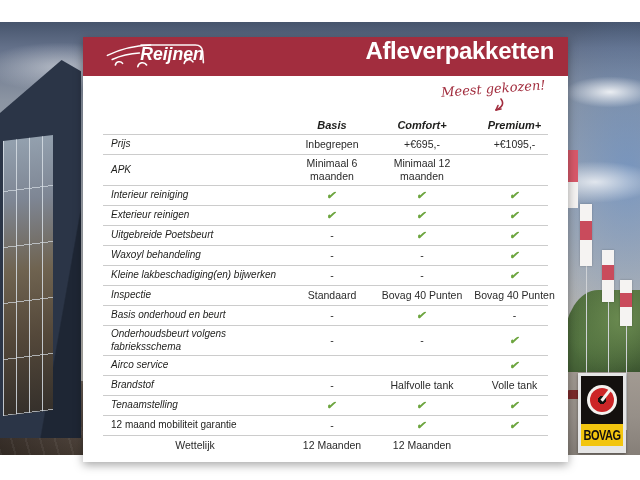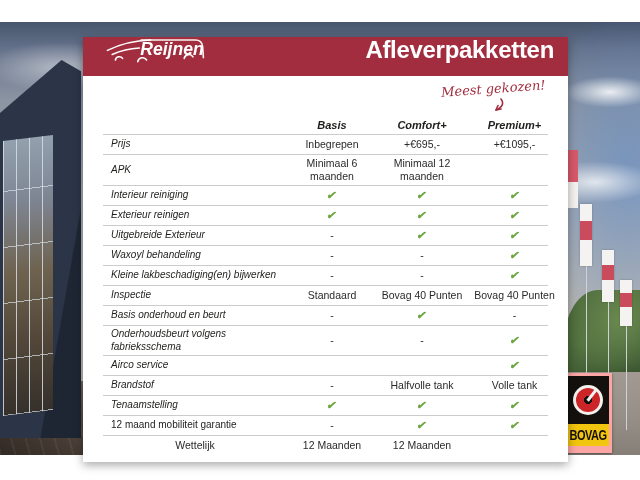--- a/index.html
+++ b/index.html
@@ -50,36 +50,36 @@
   .flag{position:absolute;width:12px;
     background:linear-gradient(180deg,#f5f3f2 0 28%, #c94b5c 28% 58%, #f5f3f2 58% 100%);
     box-shadow:0 0 2px rgba(0,0,0,.25);}
   .pole{position:absolute;width:1.5px;background:#cfd2d6;}
   .flag1{right:48px;top:182px;height:62px;} .pole1{right:53px;top:182px;height:210px;}
   .flag2{right:26px;top:228px;height:52px;} .pole2{right:31px;top:228px;height:175px;}
   .flag3{right:8px;top:258px;height:46px;}  .pole3{right:13px;top:258px;height:150px;}
   .flag0{left:568px;top:128px;height:58px;width:10px;position:absolute;
     background:linear-gradient(180deg,#d8596a 0 55%, #f5f3f2 55% 100%);}
   
-  .bovag{position:absolute;right:28px;top:351px;width:42px;height:74px;background:#fca5a5;
+  .bovag{position:absolute;right:14px;top:351px;width:42px;height:74px;background:#e5e5e5;
     padding:3px;box-shadow:0 1px 3px rgba(0,0,0,.4);}
   .bovag-top{width:100%;height:48px;background:#14100e;position:relative;}
   .bovag-ring{position:absolute;left:50%;top:50%;width:30px;height:30px;margin:-15px 0 0 -15px;
     border-radius:50%;background:#f4f2ef;}
   .bovag-red{position:absolute;left:3px;top:3px;width:24px;height:24px;border-radius:50%;
     background:radial-gradient(circle,#14100e 0 4px, #cc2527 4px 100%);}
   .bovag-needle{position:absolute;left:14px;top:2px;width:3px;height:14px;background:#f4f2ef;
     transform:rotate(38deg);transform-origin:50% 90%;}
   .bovag-bottom{width:100%;height:22px;background:#f2c50f;display:flex;align-items:center;justify-content:center;}
   .bovag-bottom span{font-size:11px;font-weight:bold;color:#14100e;letter-spacing:-0.5px;
     font-family:"Liberation Sans",sans-serif;transform:scaleY(1.25);}
   
   .poster{position:absolute;left:83px;top:37px;width:485px;box-shadow:0 3px 9px rgba(0,0,0,.35);}
-  .poster-bar{height:39px;background:var(--accent);display:flex;align-items:flex-end;
-    justify-content:space-between;padding:0 14px 12px 10px;box-sizing:border-box;}
+  .poster-bar{height:39px;background:var(--accent);display:flex;align-items:flex-start;
+    justify-content:space-between;padding:0 14px 0 10px;box-sizing:border-box;}
   .poster-title{color:#fff;font-weight:bold;font-size:24px;letter-spacing:-0.3px;}
   .poster-body{background:#fff;position:relative;padding-bottom:7px;}
   .annotation-zone{height:42px;position:relative;}
   .annotation{position:absolute;right:22px;top:5px;color:var(--accent);
     font-family:"DejaVu Serif",serif;font-style:italic;font-size:13px;transform:rotate(-4deg);}
   .annotation-arrow{position:absolute;right:62px;top:22px;}
   
   .t-wrap{margin:0 20px;}
   .t-head{display:grid;grid-template-columns:184px 90px 90px 95px;align-items:end;padding:1px 0 3px;}
   .t-head .col{font-size:11px;font-weight:bold;font-style:italic;text-align:center;color:var(--ink);}
@@ -174,21 +174,21 @@
             <div class="t-cell"><span class="check">✔</span></div>
             <div class="t-cell"><span class="check">✔</span></div>
           </div>
           <div class="t-row">
             <div class="t-label">Exterieur reinigen</div>
             <div class="t-cell"><span class="check">✔</span></div>
             <div class="t-cell"><span class="check">✔</span></div>
             <div class="t-cell"><span class="check">✔</span></div>
           </div>
           <div class="t-row">
-            <div class="t-label">Uitgebreide Exterieur</div>
+            <div class="t-label">Uitgebreide Poetsbeurt</div>
             <div class="t-cell">-</div>
             <div class="t-cell"><span class="check">✔</span></div>
             <div class="t-cell"><span class="check">✔</span></div>
           </div>
           <div class="t-row">
             <div class="t-label">Waxoyl behandeling</div>
             <div class="t-cell">-</div>
             <div class="t-cell">-</div>
             <div class="t-cell"><span class="check">✔</span></div>
           </div>

